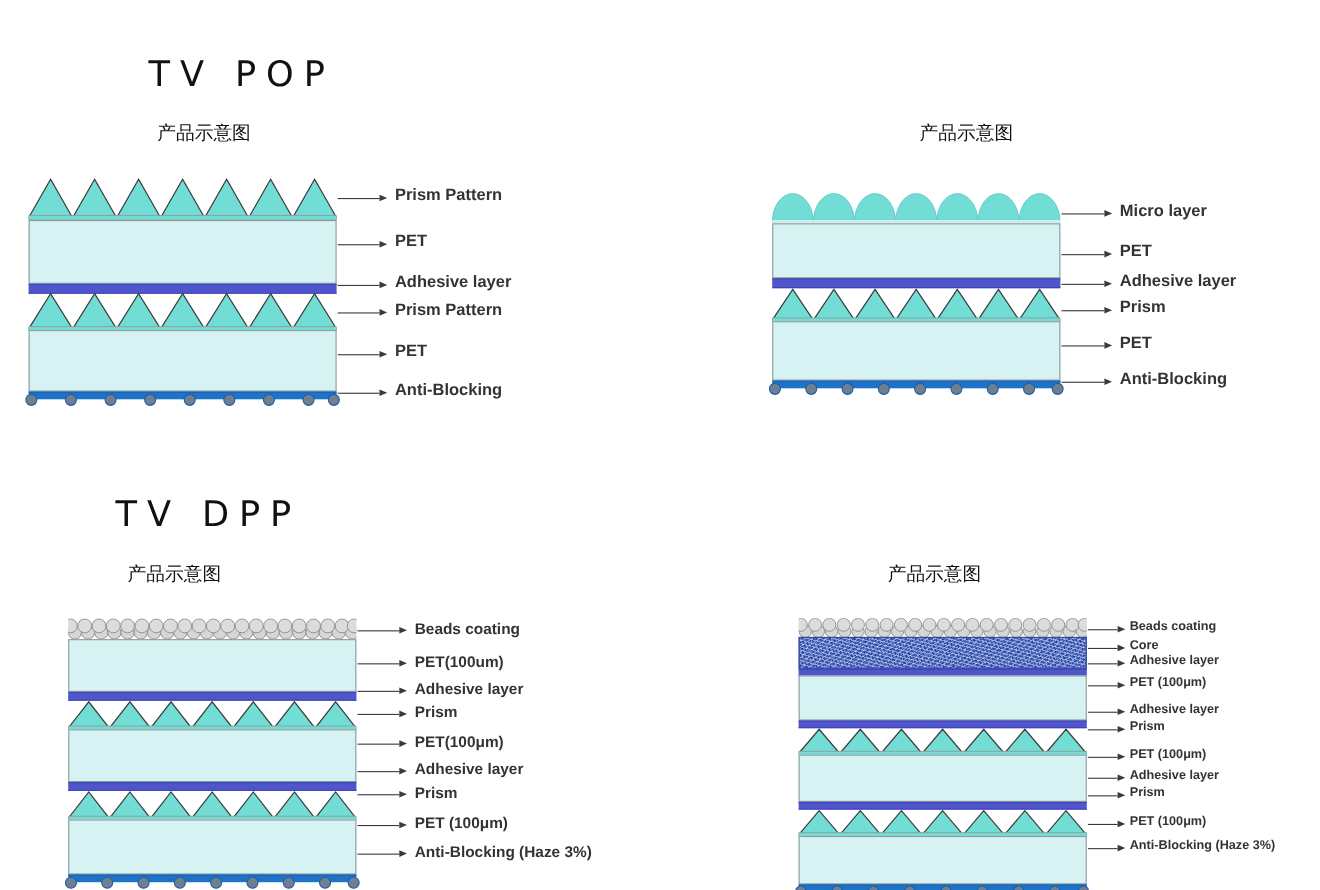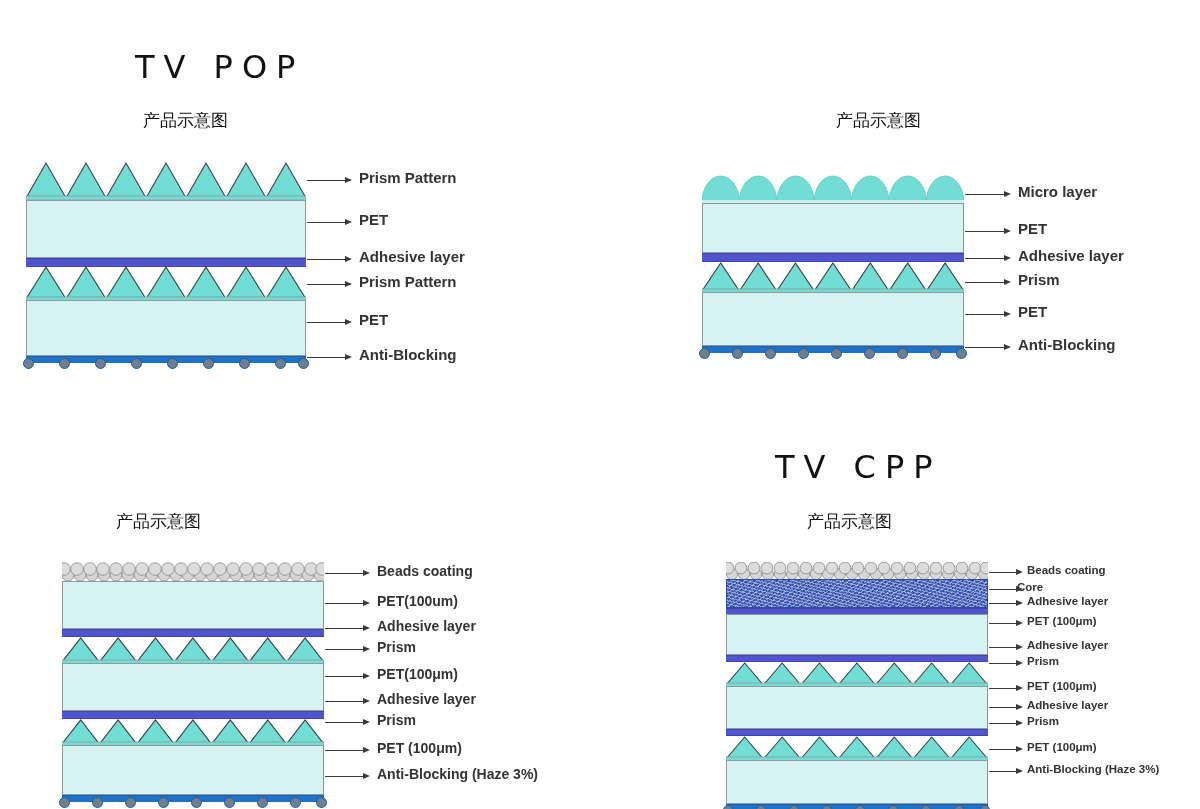--- a/index.html
+++ b/index.html
@@ -279,20 +279,21 @@
   </div>
   <div class="callout" style="left:365px; top:347px;">
     <div class="callout-line" style="width:39px;"></div>
     <div class="callout-arrow" style="left:39px;"></div>
     <div class="callout-text sz-lg" style="left:53px;">Anti-Blocking</div>
   </div>
 </div>
 
 <div class="panel" id="panel-dpp" style="left:0; top:404px; width:600px; height:405px;">
 
+  <div class="panel-title" style="left:105px; top:44px; position:absolute;">TV DPP</div>
   <div class="panel-subtitle" style="left:116px; top:106px; position:absolute;">产品示意图</div>
 
   <div class="stack" style="left:62px; top:158px; width:262px; height:226px;">
 
     <div class="beads-coating" style="left:0; top:0; width:262px; height:20px;">
       <svg width="262" height="20" viewBox="0 0 262 20">
         <g fill="#d6d6d6" stroke="#8a8a8a" stroke-width="0.8">
           <circle cx="6" cy="13" r="6"></circle>
             <circle cx="18" cy="13" r="6"></circle>
             <circle cx="30" cy="13" r="6"></circle>
@@ -422,21 +423,20 @@
   </div>
   <div class="callout" style="left:325px; top:372px;">
     <div class="callout-line" style="width:38px;"></div>
     <div class="callout-arrow" style="left:38px;"></div>
     <div class="callout-text sz-md" style="left:52px;">Anti-Blocking (Haze 3%)</div>
   </div>
 </div>
 
 <div class="panel" id="panel-cpp" style="left:600px; top:404px; width:600px; height:405px;">
 
-  <div class="panel-title" style="left:175px; top:44px; position:absolute;">TV CPP</div>
   <div class="panel-subtitle" style="left:207px; top:106px; position:absolute;">产品示意图</div>
 
   <div class="stack" style="left:126px; top:158px; width:262px; height:228px;">
 
     <div class="beads-coating" style="left:0; top:0; width:262px; height:18px;">
       <svg width="262" height="18" viewBox="0 0 262 18">
         <g fill="#d6d6d6" stroke="#8a8a8a" stroke-width="0.8">
           <circle cx="6" cy="12" r="5.6"></circle>
             <circle cx="18" cy="12" r="5.6"></circle>
             <circle cx="30" cy="12" r="5.6"></circle>
@@ -529,21 +529,21 @@
   </div>
 
   <div class="callout" style="left:389px; top:168px;">
     <div class="callout-line" style="width:27px;"></div>
     <div class="callout-arrow" style="left:27px;"></div>
     <div class="callout-text sz-sm" style="left:38px;">Beads coating</div>
   </div>
   <div class="callout" style="left:389px; top:185px;">
     <div class="callout-line" style="width:27px;"></div>
     <div class="callout-arrow" style="left:27px;"></div>
-    <div class="callout-text sz-sm" style="left:28px;">Core</div>
+    <div class="callout-text sz-sm" style="left:38px;">Core</div>
   </div>
   <div class="callout" style="left:389px; top:199px;">
     <div class="callout-line" style="width:27px;"></div>
     <div class="callout-arrow" style="left:27px;"></div>
     <div class="callout-text sz-sm" style="left:38px;">Adhesive layer</div>
   </div>
   <div class="callout" style="left:389px; top:219px;">
     <div class="callout-line" style="width:27px;"></div>
     <div class="callout-arrow" style="left:27px;"></div>
     <div class="callout-text sz-sm" style="left:38px;">PET (100μm)</div>

